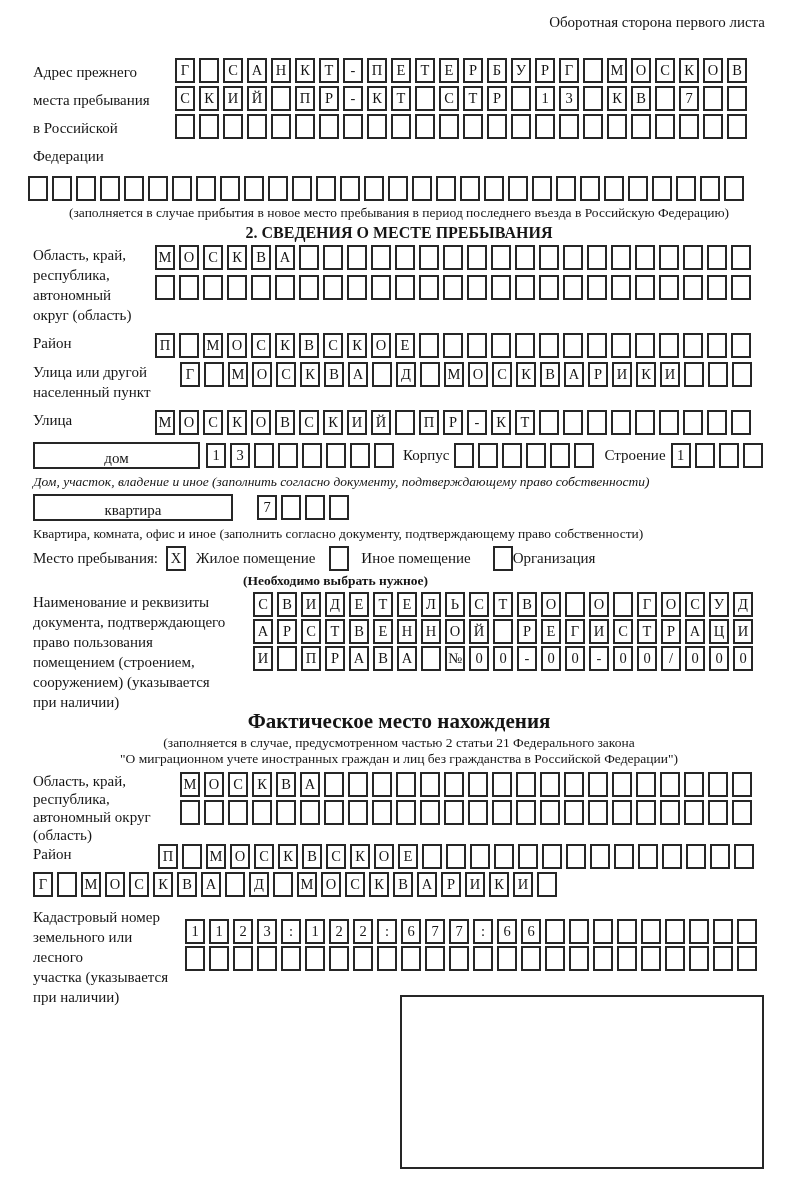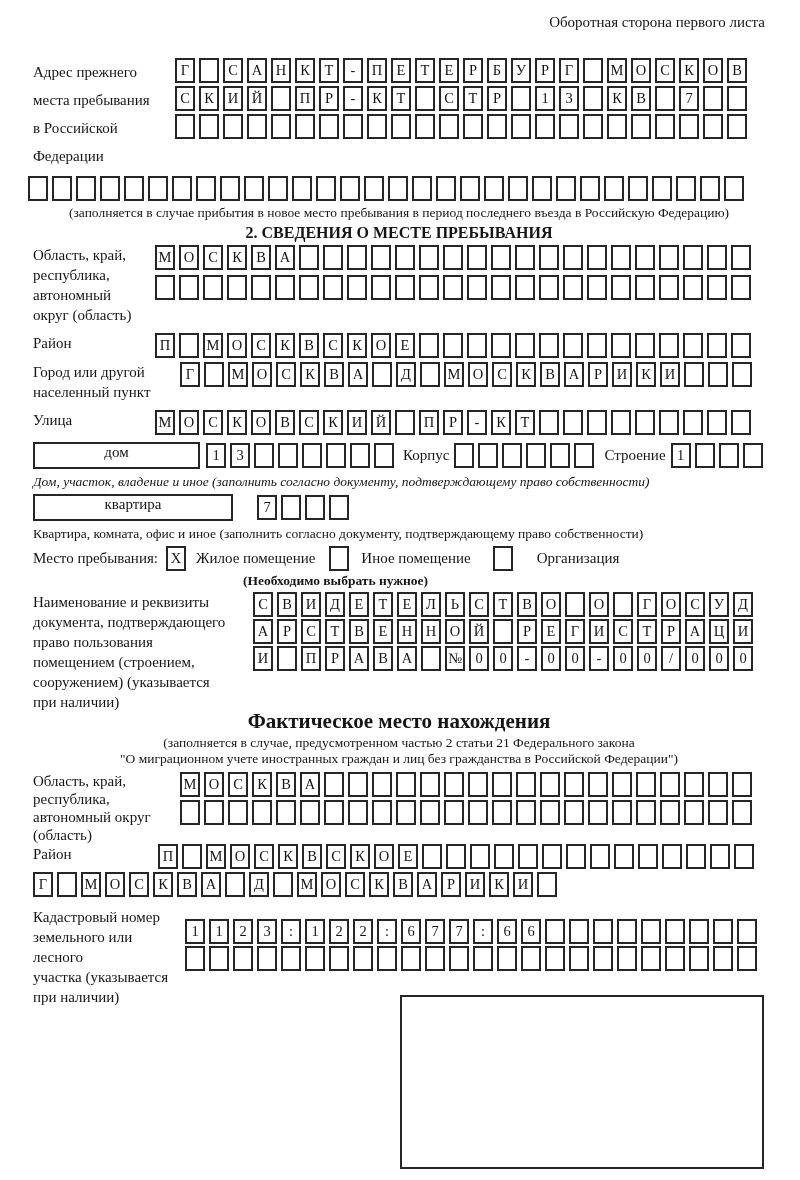--- a/index.html
+++ b/index.html
@@ -14,21 +14,21 @@
   .frow{display:flex;align-items:flex-start;}
   .lbl{font-size:15px;line-height:20px;white-space:pre-line;flex:none;}
   .lh18 .lbl{line-height:18px;}
   .w142{width:142px;} .w122{width:122px;} .w147{width:147px;} .w220{width:220px;}
   .w125{width:125px;} .w197{width:197px;} .w152{width:152px;}
   .stack{display:flex;flex-direction:column;}
   .note{font-size:13.5px;line-height:16px;}
   .center{text-align:center;}
   .sect-title{font-size:16px;line-height:19px;font-weight:bold;text-align:center;}
   .widebox{flex:none;box-sizing:border-box;border:2px solid #262626;height:27px;
-           display:flex;align-items:flex-start;justify-content:center;font-size:15px;background:#fff;}
+           display:flex;align-items:flex-end;justify-content:center;font-size:15px;background:#fff;}
   .inline-lbl{font-size:15px;line-height:27px;flex:none;}
   .bigbox{box-sizing:border-box;border:2px solid #262626;background:#fff;}
 </style>
 </head>
 <body>
 
 <div class="page">
 
   <div class="hdr">Оборотная сторона первого листа</div>
 
@@ -242,21 +242,21 @@
         <span class="cell"></span>
         <span class="cell"></span>
         <span class="cell"></span>
         <span class="cell"></span>
         <span class="cell"></span>
         <span class="cell"></span>
       </div>
   </div>
 
   <div class="frow" style="margin-top:4px;">
-    <div class="lbl w147">Город или другой
+    <div class="lbl w147">Улица или другой
 населенный пункт</div>
     <div class="cells">
         <span class="cell">Г</span>
         <span class="cell"></span>
         <span class="cell">М</span>
         <span class="cell">О</span>
         <span class="cell">С</span>
         <span class="cell">К</span>
         <span class="cell">В</span>
         <span class="cell">А</span>
@@ -362,21 +362,21 @@
         <span class="cell">X</span>
       </div>
     <div class="inline-lbl" style="margin-left:10px;">Жилое помещение</div>
     <div class="cells" style="margin-left:14px;">
         <span class="cell"></span>
       </div>
     <div class="inline-lbl" style="margin-left:12px;">Иное помещение</div>
     <div class="cells" style="margin-left:22px;">
         <span class="cell"></span>
       </div>
-    <div class="inline-lbl" style="margin-left:24px;">Организация</div>
+    <div class="inline-lbl" style="">Организация</div>
   </div>
   <div class="note" style="margin-left:210px;margin-top:1px;font-weight:bold;">(Необходимо выбрать нужное)</div>
 
   <div class="frow" style="margin-top:3px;">
     <div class="lbl w220">Наименование и реквизиты
 документа, подтверждающего
 право пользования
 помещением (строением,
 сооружением) (указывается
 при наличии)</div>

